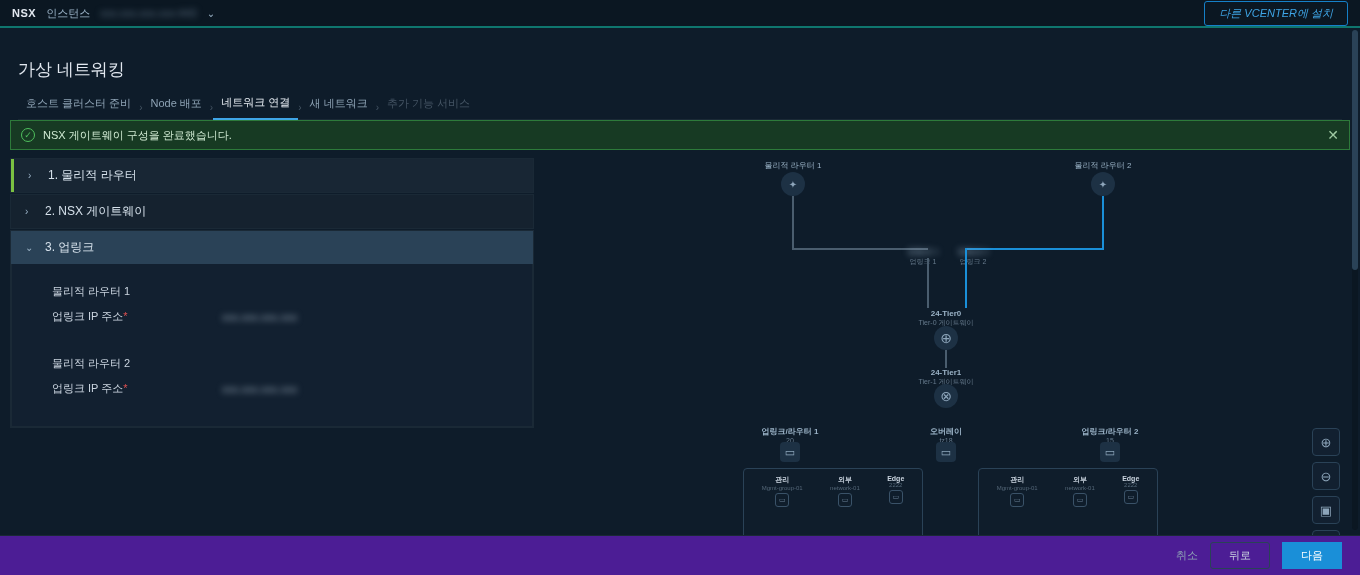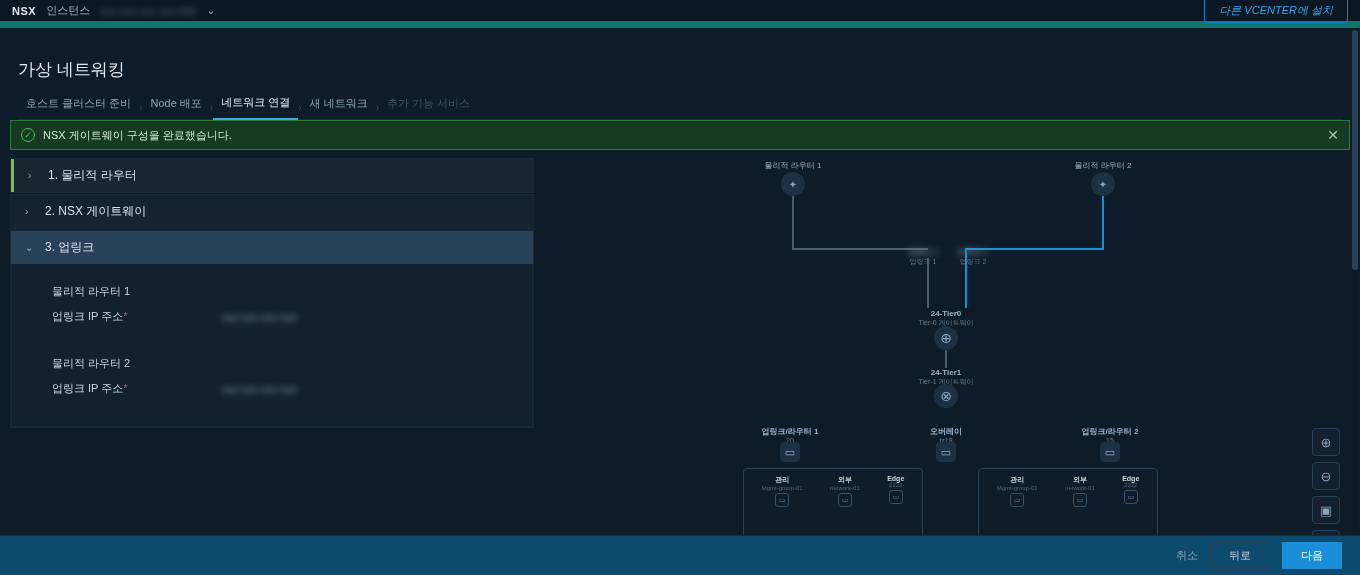--- a/index.html
+++ b/index.html
@@ -1,18 +1,18 @@
 <!DOCTYPE html>
 <html><head>
 <meta charset="utf-8">
 <style>
   * { box-sizing: border-box; margin: 0; padding: 0; font-family: -apple-system, BlinkMacSystemFont, "Segoe UI", sans-serif; }
   body { background: #0e1c2a; color: #cbd5e0; width: 1360px; height: 575px; overflow: hidden; font-size: 12px; position: relative; }
 
-  .topbar { height: 28px; background: #0b1722; display: flex; align-items: center; padding: 0 12px; justify-content: space-between; border-bottom: 7px solid #0f766e; }
+  .topbar { height: 28px; background: #0b1722; display: flex; align-items: center; padding: 0 12px; justify-content: space-between; border-bottom: 2px solid #0f766e; }
   .topbar-left { display: flex; align-items: center; gap: 10px; font-size: 11px; }
   .topbar-label { color: #e2e8f0; font-weight: 600; letter-spacing: .5px; }
   .topbar-instance { color: #9bb3c7; }
   .topbar-ip { color: #546778; filter: blur(3px); }
   .topbar-chevron { color: #9bb3c7; font-size: 10px; }
   .vcenter-btn { background: transparent; border: 1px solid #1580c8; color: #3fa5e6; font-size: 11px; padding: 4px 14px; border-radius: 3px; cursor: pointer; font-style: italic; }
 
   .header-area { padding: 14px 18px 0 18px; background: #0e1c2a; }
   .page-title { color: #e2e8f0; font-size: 17px; font-weight: 400; margin-bottom: 14px; margin-top: 16px; }
 
@@ -62,21 +62,21 @@
   .cluster-top { display: flex; justify-content: space-around; padding: 6px 4px 0 4px; }
   .cluster-col { text-align: center; }
   .cluster-col-title { font-size: 7px; color: #cbd5e0; font-weight: 600; }
   .cluster-col-sub { font-size: 6px; color: #546778; }
   .cluster-col-icon { width: 14px; height: 14px; border: 1px solid #3a5268; border-radius: 3px; margin: 2px auto 0; display: flex; align-items: center; justify-content: center; font-size: 7px; color: #6b8196; }
   .edge-node-box { position: absolute; bottom: 6px; left: 6px; right: 6px; border: 1px solid #2a4257; background: #13212f; padding: 3px 8px; font-size: 8px; color: #a9bdcd; border-radius: 3px; display: flex; align-items: center; gap: 6px; }
 
   .zoom-controls { position: absolute; right: 10px; top: 270px; display: flex; flex-direction: column; gap: 6px; }
   .zoom-btn { width: 28px; height: 28px; border: 1px solid #2a4257; background: #122030; border-radius: 4px; display: flex; align-items: center; justify-content: center; color: #8da5ba; cursor: pointer; font-size: 13px; }
 
-  .footer { position: absolute; bottom: 0; left: 0; right: 0; height: 40px; background: #0c4a6e; display: flex; align-items: center; justify-content: flex-end; padding: 0 18px; gap: 12px; border-top: 1px solid #1a2936; }
+  .footer { position: absolute; bottom: 0; left: 0; right: 0; height: 40px; background: #4c1d95; display: flex; align-items: center; justify-content: flex-end; padding: 0 18px; gap: 12px; border-top: 1px solid #1a2936; }
   .footer-cancel { color: #8ea3b5; font-size: 11px; cursor: pointer; background: none; border: none; }
   .footer-back { background: transparent; border: 1px solid #2a4257; color: #cbd5e0; font-size: 11px; padding: 5px 18px; border-radius: 3px; cursor: pointer; }
   .footer-next { background: #1a8fd8; border: 1px solid #1a8fd8; color: #fff; font-size: 11px; padding: 5px 18px; border-radius: 0; cursor: pointer; }
 
   .scrollbar { position: absolute; right: 2px; top: 30px; width: 6px; height: 500px; background: #0b1722; border-radius: 3px; }
   .scrollbar-thumb { width: 100%; height: 240px; background: #2a4257; border-radius: 3px; }
 </style>
 </head>
 <body>
 

